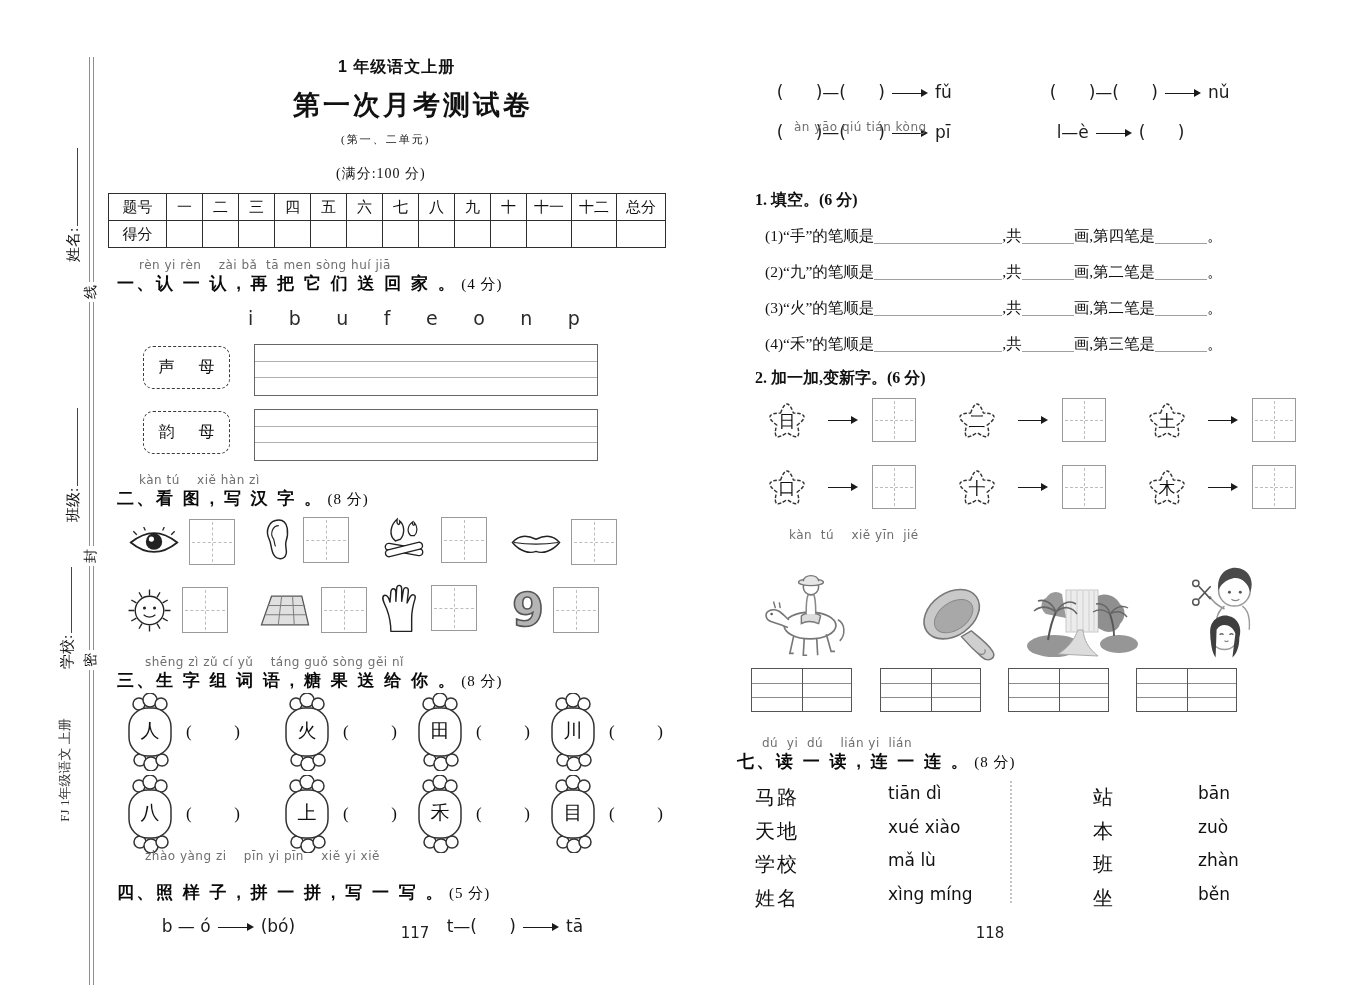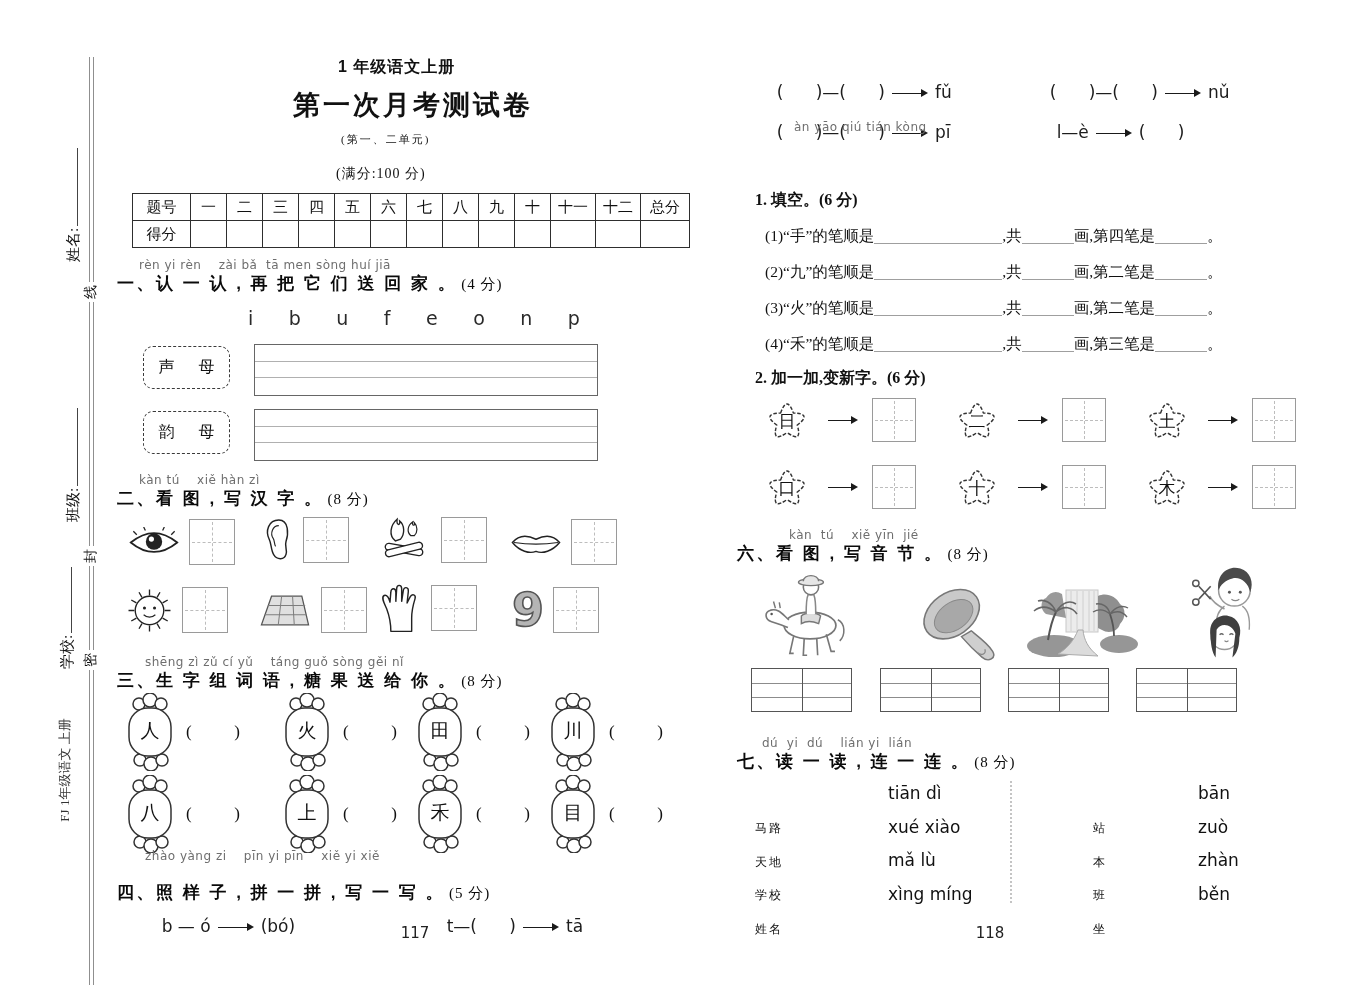--- a/index.html
+++ b/index.html
@@ -48,25 +48,25 @@
   .stargroup{position:absolute;display:flex;align-items:center;gap:7px;}
   .flower{position:relative;width:54px;height:54px;flex:0 0 auto;}
   .flower svg{position:absolute;inset:0;}
   .flower .ch{position:absolute;left:50%;top:52%;transform:translate(-50%,-50%);font-size:17px;
               font-family:"Liberation Serif",serif;color:#111;}
   
   .icongroup{position:absolute;display:flex;align-items:center;gap:9px;height:52px;}
   .nine{font-family:"DejaVu Sans",sans-serif;font-weight:700;font-size:46px;line-height:1;color:#b5b5b5;
         -webkit-text-stroke:1.6px #555;}
   
-  .scoretable{position:absolute;left:132px;top:193px;border-collapse:collapse;table-layout:fixed;padding-left:28px;}
+  .scoretable{position:absolute;left:108px;top:193px;border-collapse:collapse;table-layout:fixed;padding-left:28px;}
   .scoretable td{border:1px solid #2e2e2e;height:26px;text-align:center;font-size:15px;
                  font-family:"Liberation Serif",serif;padding:0;}
   
-  .mword{position:absolute;font-size:12px;font-family:"Liberation Serif",serif;letter-spacing:2px;margin-top:36px;}
+  .mword{position:absolute;font-size:20px;font-family:"Liberation Serif",serif;letter-spacing:2px;}
   .mpin{position:absolute;font-size:17px;font-family:"DejaVu Sans",sans-serif;}
   .pnum{position:absolute;font-size:15px;font-family:"DejaVu Sans",sans-serif;color:#222;width:44px;text-align:center;}
   
   .spell{position:absolute;font-size:17px;font-family:"DejaVu Sans",sans-serif;color:#1c1c1c;white-space:pre;}
   
   .railline{position:absolute;left:89px;top:57px;height:928px;width:3px;
             border-left:1px solid #8f8f8f;border-right:1px solid #8f8f8f;}
   .m-rot{position:absolute;transform:rotate(-90deg);font-family:"Liberation Serif",serif;font-size:15px;
          color:#111;white-space:nowrap;text-align:center;height:20px;line-height:20px;}
   .m-ul{display:inline-block;width:78px;border-bottom:1px solid #444;height:12px;margin-left:2px;}
@@ -509,23 +509,20 @@
         <svg width="54" height="54">
           <use href="#sym-flower"></use>
         </svg>
         <span class="ch">木</span>
       </div>
     <span class="arr short"></span>
       <div class="cbox small"></div>
   </div>
 
   <div class="pin" style="left:762px;top:528px;margin-left:27px;">kàn  tú    xiě yīn  jié</div>
-  <div class="stitle" style="left:737px;top:542px;">
-    <span>六、看 图 , 写 音 节 。</span><span class="pts">(8 分)</span>
-  </div>
   <svg class="abs" style="left:756px;top:566px;" width="108" height="96">
       <use href="#sym-horse"></use>
     </svg>
   <svg class="abs" style="left:912px;top:582px;" width="94" height="80">
       <use href="#sym-horn"></use>
     </svg>
   <svg class="abs" style="left:1026px;top:574px;" width="115" height="85">
       <use href="#sym-island"></use>
     </svg>
   <svg class="abs" style="left:1183px;top:562px;" width="84" height="100">

